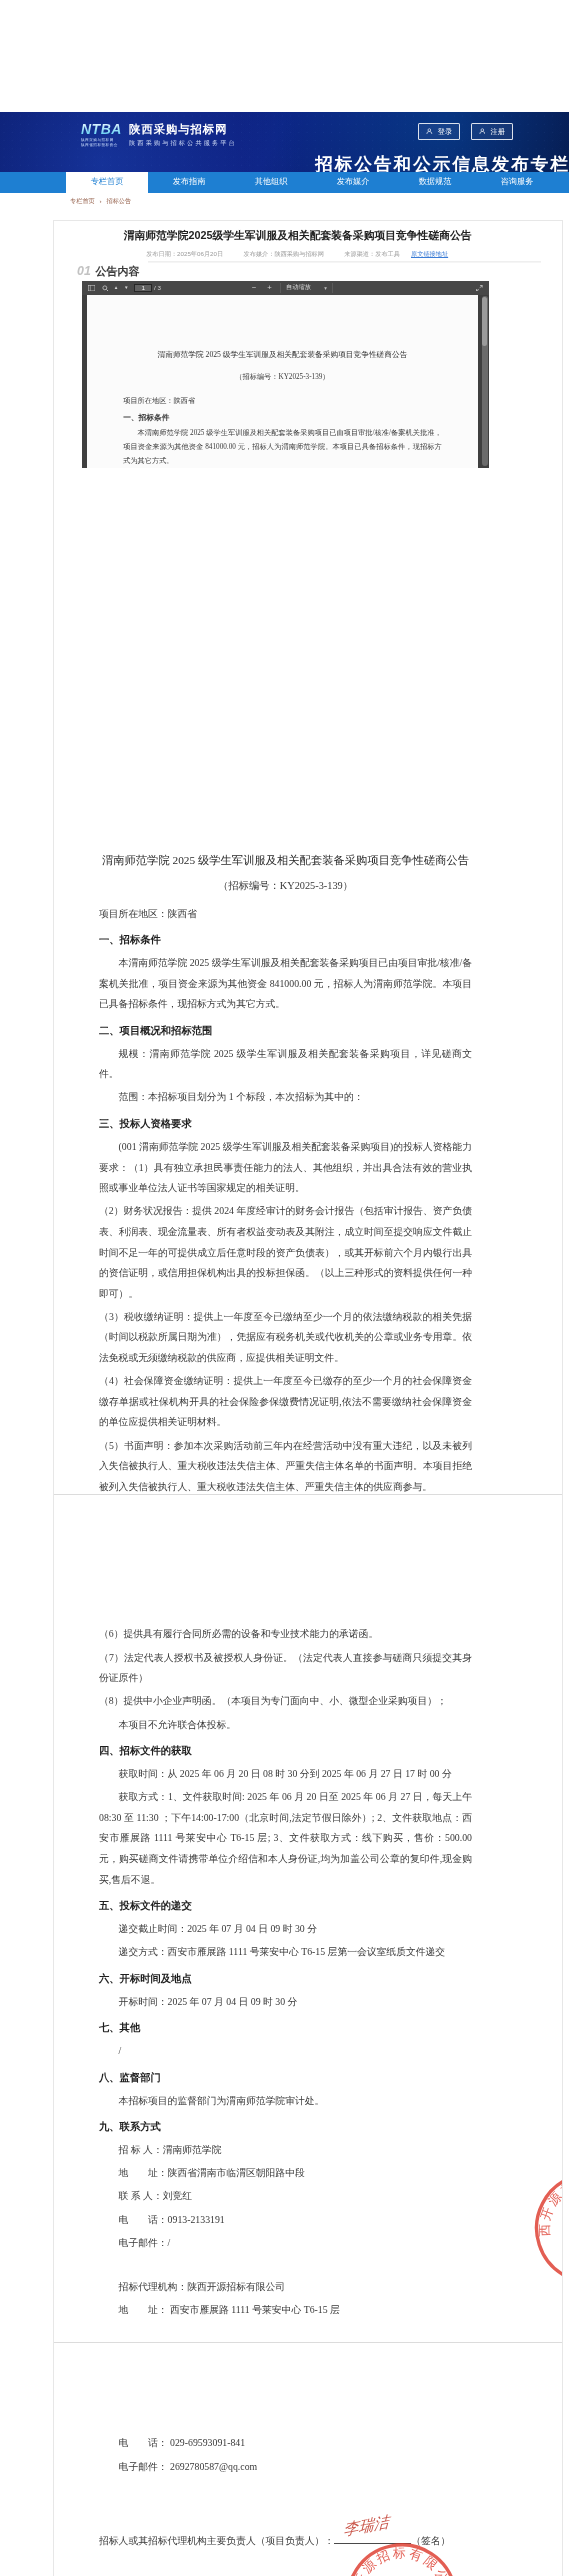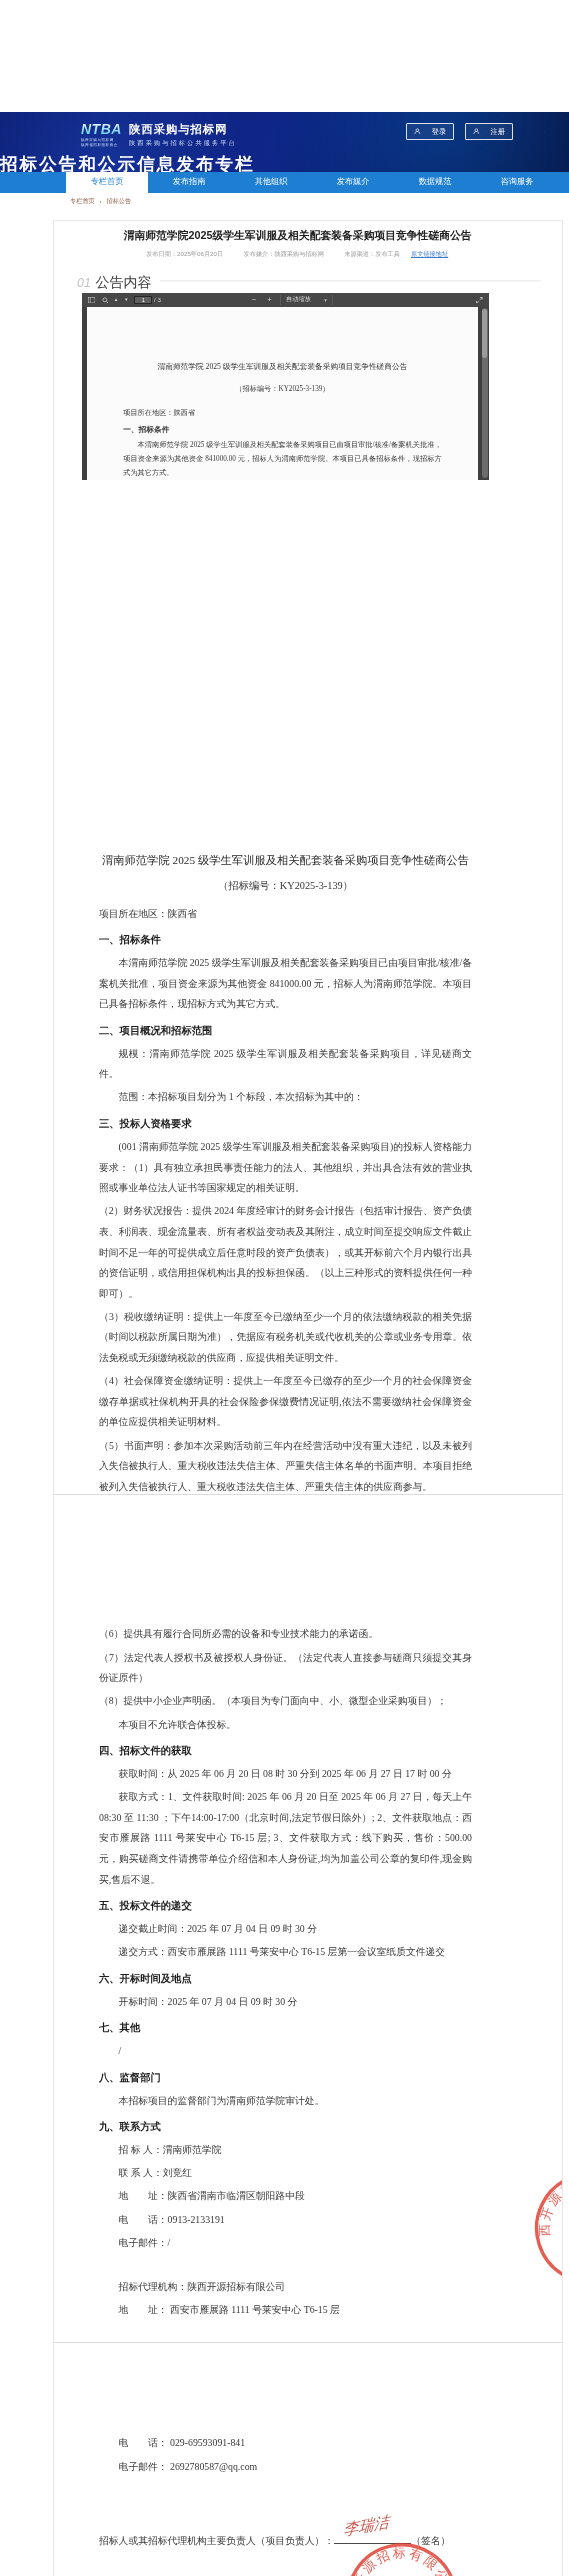--- a/index.html
+++ b/index.html
@@ -17,23 +17,23 @@
     background-image:radial-gradient(rgba(130,180,255,.5) 0.5px, transparent 0.7px);
     background-size:8.2px 8.2px; opacity:.14; pointer-events:none; }
   .banner-top { position:absolute; top:11.3px; left:81px; right:57px; display:flex; align-items:flex-start; }
   .logo-mark { font-style:italic; font-weight:bold; font-size:14px; letter-spacing:0.5px;
     background:linear-gradient(180deg,#e8f6ff,#49c8f0); -webkit-background-clip:text; background-clip:text; color:transparent; line-height:13.4px; }
   .logo-caption { font-size:3.6px; color:#cfe2ff; line-height:4.6px; margin-top:1px; letter-spacing:0.5px; }
   .site-names { margin-left:7.2px; }
   .site-name { font-size:11.3px; font-weight:bold; letter-spacing:1px; line-height:13.4px; }
   .site-sub { font-size:6.2px; color:#cdd9f5; letter-spacing:2.1px; margin-top:2.6px; }
   .auth { margin-left:auto; display:flex; gap:10.3px; }
-  .auth-btn { display:flex; align-items:center; gap:11px; border:0.5px solid rgba(255,255,255,.85); border-radius:1.5px;
+  .auth-btn { display:flex; align-items:center; gap:5px; border:0.5px solid rgba(255,255,255,.85); border-radius:1.5px;
     padding:2.6px 7.2px; font-size:7.2px; color:#fff; cursor:pointer; background:rgba(255,255,255,.06); }
-  .banner-title { position:absolute; top:40px; left:0; right:0; text-align:left; font-size:17.5px; font-weight:bold; letter-spacing:2.1px; }
+  .banner-title { position:absolute; top:40px; left:0; right:0; text-align:right; font-size:17.5px; font-weight:bold; letter-spacing:2.1px; }
   .banner-policy { position:absolute; top:70px; left:0; right:0; text-align:center; font-size:6.7px; color:#eef3ff; letter-spacing:0.5px; }
   .banner-policy .red { color:#ff4136; }
   .banner-policy .gap { display:inline-block; width:17.5px; }
 
   
   .nav { height:20.6px; background:#1e7fd2; display:flex; padding-left:66px; }
   .nav-item { width:82px; text-align:center; line-height:20.6px; font-size:8.2px; color:#fff; cursor:pointer; }
   .nav-item.active { background:#ffffff; color:#1e7fd2; }
 
   
@@ -41,23 +41,23 @@
   .crumb-row .sep { margin:0 3.1px; color:#96624d; }
   .pre-card-space { height:11.3px; }
 
   
   .card { margin-left:53px; width:510px; height:2894px; background:#fff; border:0.5px solid #e7e7e7; position:relative; overflow:hidden; }
   .card-head { height:253px; padding-top:6.2px; }
   .article-title { text-align:center; font-size:10.8px; font-weight:bold; color:#222; line-height:15.5px; padding:0 31px 0 10.3px; }
   .meta-row { margin-top:6.2px; text-align:center; font-size:6.2px; color:#9a9a9a; line-height:9.3px; padding-right:31px; }
   .meta-row span { margin:0 9.3px; }
   .meta-row a { color:#3a7bd5; text-decoration:underline; cursor:pointer; }
-  .section-row { margin-top:17px; display:flex; align-items:center; height:15.5px; padding:0 20.6px 0 23px; }
+  .section-row { margin-top:5px; display:flex; align-items:flex-start; height:15.5px; padding:0 20.6px 0 23px;font-weight:bold; }
   .section-no { font-size:12.4px; font-style:italic; color:#c2c2c2; margin-right:4.6px; }
-  .section-label { font-size:14px; color:#3c3c3c; }
+  .section-label { font-size:11px; color:#3c3c3c; }
   .section-rule { flex:1; border-top:0.5px solid #e5e5e5; margin-left:8.2px; transform:translateY(-2.6px); }
 
   
   .pdf { width:407px; margin:2.1px 0 0 28px; }
   .pv-toolbar { height:13.4px; background:#474747; display:flex; align-items:center; padding:0 4.1px; color:#ddd; font-size:6.2px; }
   .pv-btn { display:flex; align-items:center; justify-content:center; min-width:10.3px; height:10.3px; cursor:pointer; color:#d6d6d6; }
   .pv-btn svg { display:block; }
   .pv-arrow { font-size:4.6px; line-height:10.3px; }
   .pv-page-input { width:17.5px; height:8.2px; background:#606060; border:0.5px solid #262626; color:#fff; font-size:5.7px; text-align:center; margin:0 2.1px 0 3.1px; }
   .pv-of { font-size:6.2px; color:#d6d6d6; }
@@ -255,22 +255,22 @@
       <div class="doc-p ind">递交截止时间：2025 年 07 月 04 日 09 时 30 分</div>
       <div class="doc-p ind">递交方式：西安市雁展路 1111 号莱安中心 T6-15 层第一会议室纸质文件递交</div>
       <div class="doc-h">六、开标时间及地点</div>
       <div class="doc-p ind">开标时间：2025 年 07 月 04 日 09 时 30 分</div>
       <div class="doc-h">七、其他</div>
       <div class="doc-p ind">/</div>
       <div class="doc-h">八、监督部门</div>
       <div class="doc-p ind">本招标项目的监督部门为渭南师范学院审计处。</div>
       <div class="doc-h">九、联系方式</div>
       <div class="doc-p ind">招 标 人：渭南师范学院</div>
+      <div class="doc-p ind">地　　址：陕西省渭南市临渭区朝阳路中段</div>
       <div class="doc-p ind">联 系 人：刘竞红</div>
-      <div class="doc-p ind">地　　址：陕西省渭南市临渭区朝阳路中段</div>
       <div class="doc-p ind">电　　话：0913-2133191</div>
       <div class="doc-p ind">电子邮件：/</div>
       <div class="doc-gap"></div>
       <div class="doc-p ind">招标代理机构：陕西开源招标有限公司</div>
       <div class="doc-p ind">地　　址： 西安市雁展路 1111 号莱安中心 T6-15 层</div>
 
       <div class="stamp stamp-b">
         <svg width="118" height="118" viewBox="0 0 240 240">
           <circle cx="120" cy="120" r="110" fill="none" stroke="#dd3b2e" stroke-width="7"></circle>
           <path d="M120,78 L131,109 L164,109 L137,128 L147,161 L120,141 L93,161 L103,128 L76,109 L109,109 Z" fill="#dd3b2e"></path>

